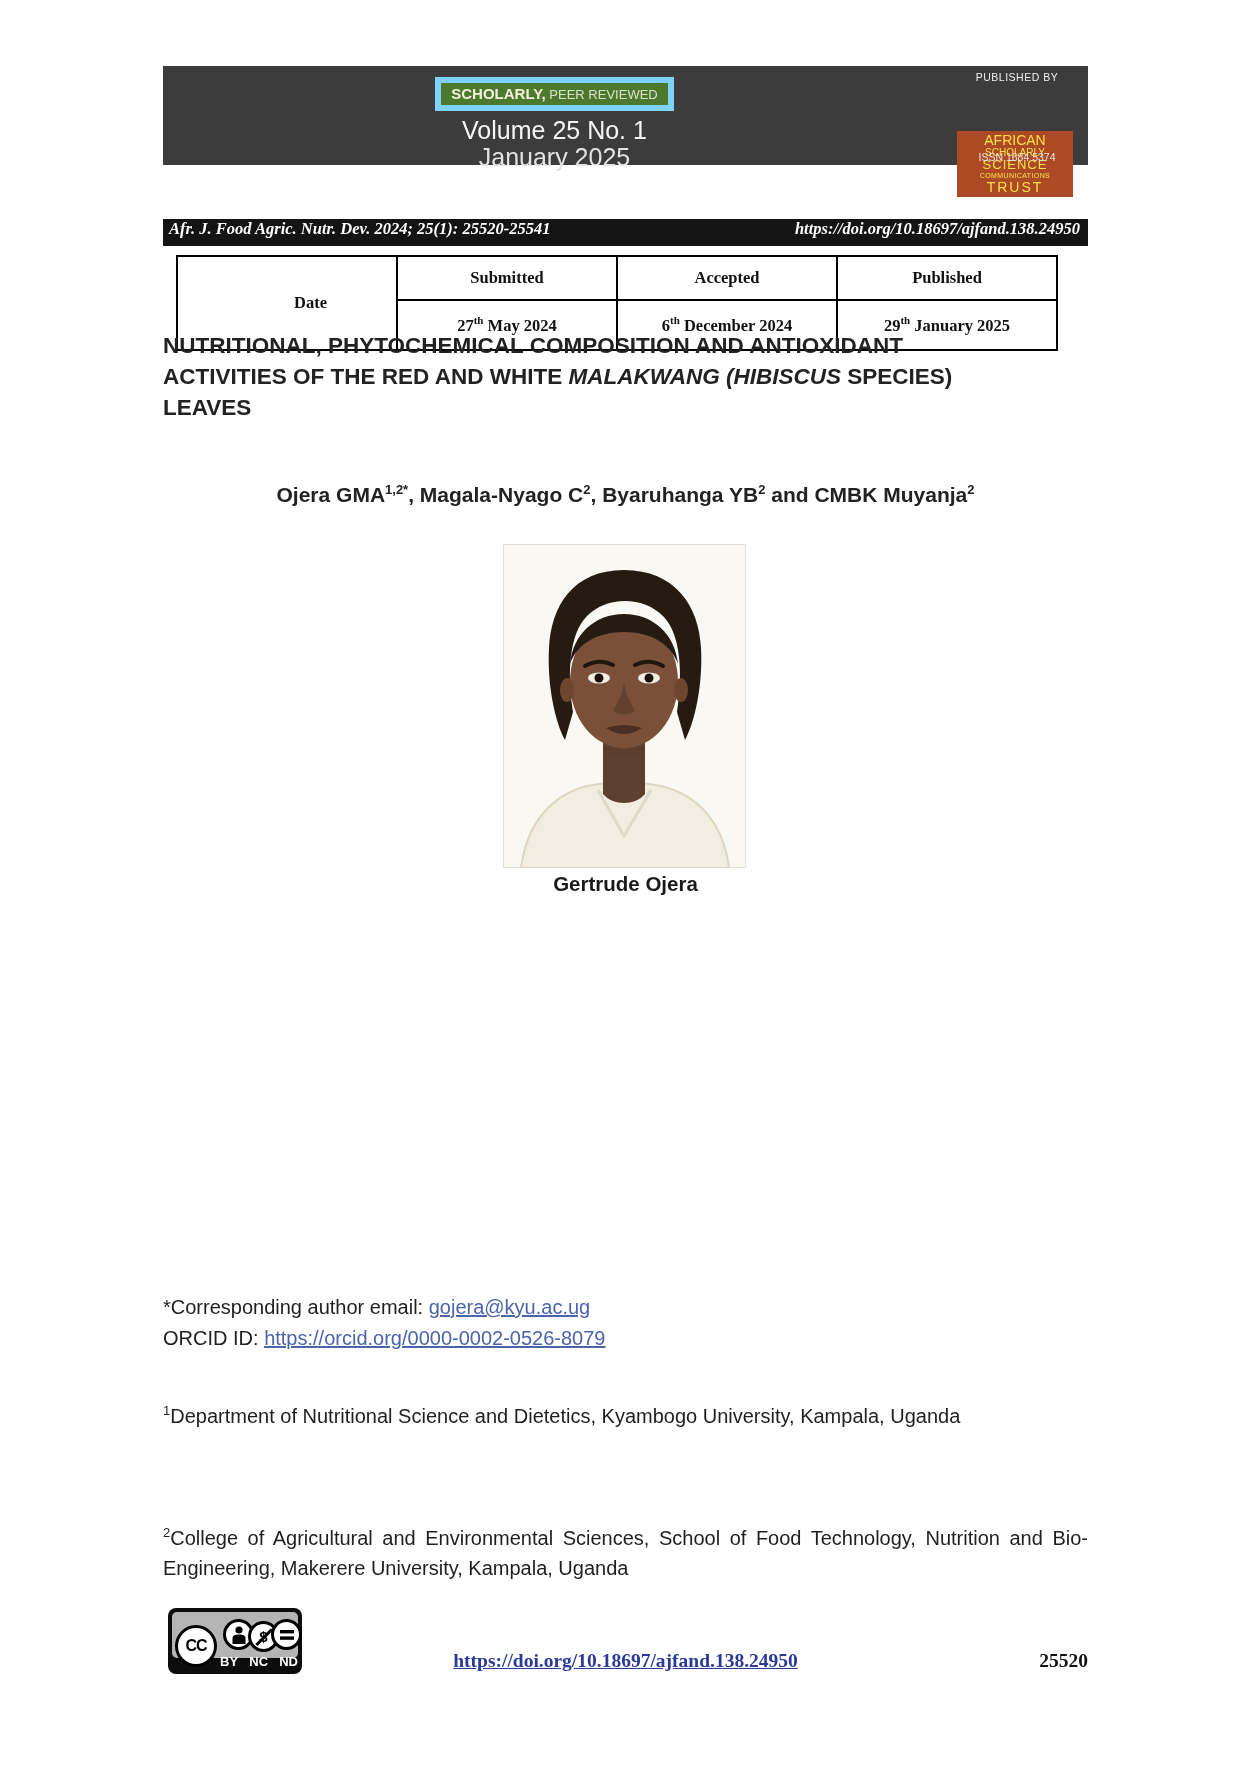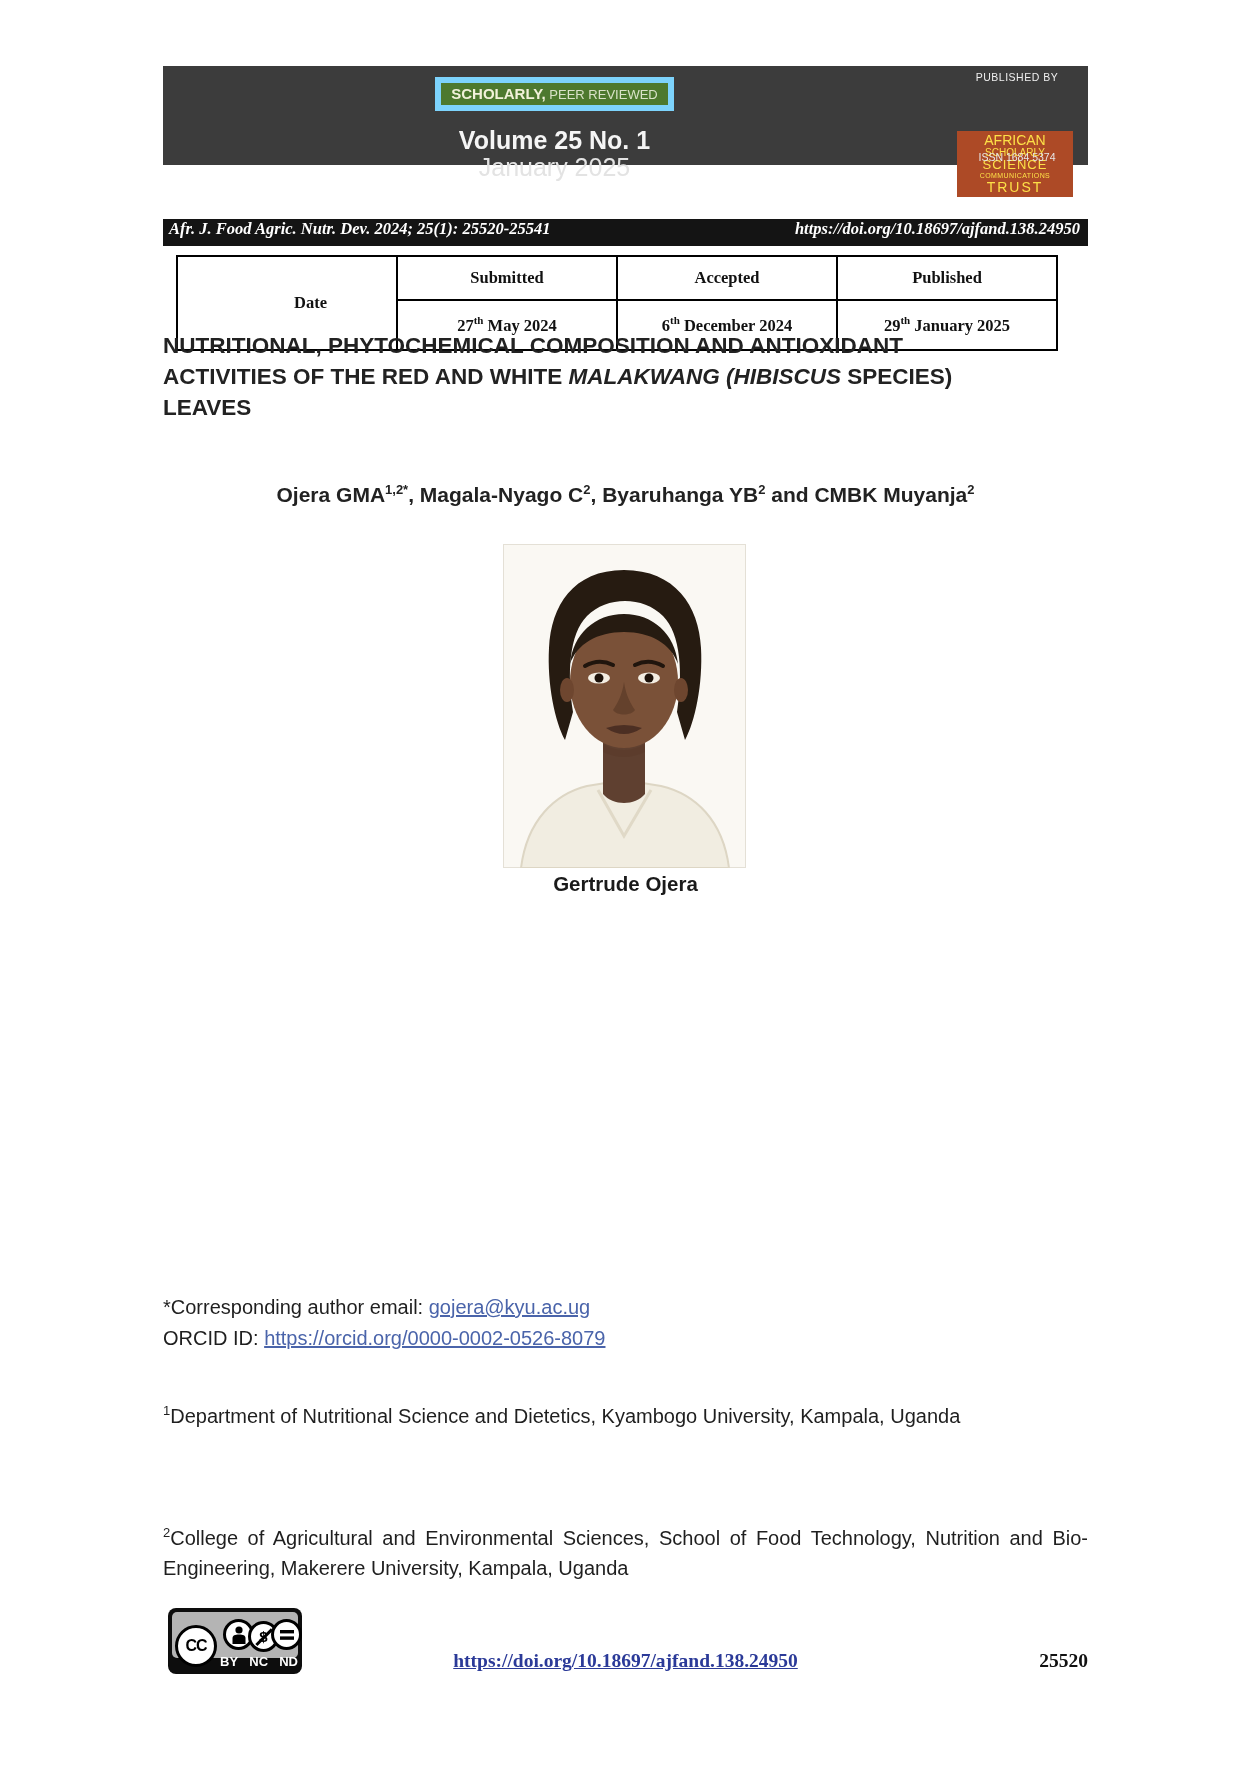--- a/index.html
+++ b/index.html
@@ -13,21 +13,21 @@
   .since{position:absolute;left:138px;top:2px;color:#f4f4f4;font-family:"DejaVu Serif",serif;
          font-style:italic;font-weight:bold;font-size:27px;letter-spacing:1px;}
   .ajfand{position:absolute;left:26px;top:14px;color:#87a356;font-weight:bold;font-size:70px;
           letter-spacing:-3px;line-height:1;}
   .jname{position:absolute;left:84px;top:74px;color:#f0f0f0;font-size:11px;line-height:11.5px;
          letter-spacing:.4px;}
   .mid-col{flex:1;display:flex;flex-direction:column;align-items:center;justify-content:flex-start;padding-top:11px;}
   .sch-badge{background:#4d792e;border:6px solid #7dd3fc;padding:2px 10px;white-space:nowrap;}
   .sch-bold{color:#f2f2da;font-weight:bold;font-size:15px;}
   .sch-rest{color:#d9e2c8;font-size:13px;}
-  .vol{color:#f5f5f5;font-size:25px;margin-top:16px;line-height:27px;font-weight:bold;}
+  .vol{color:#f5f5f5;font-size:25px;margin-top:6px;line-height:27px;}
   .issuedate{color:#e3e3e3;font-size:25px;line-height:27px;}
   .pub-col{position:relative;width:142px;flex:none;}
   .pubby{position:absolute;top:5px;left:0;width:100%;text-align:center;color:#efefef;font-size:10.5px;letter-spacing:.5px;}
   .pubbox{position:absolute;top:20px;left:11px;width:116px;height:66px;background:#ad4a26;
           display:flex;flex-direction:column;align-items:center;justify-content:center;color:#fde047;font-weight:normal;margin-top:45px;}
   .pl1{font-size:14px;line-height:14px;}
   .pl2{font-size:10px;line-height:11px;}
   .pl3{font-size:13px;line-height:13px;letter-spacing:1px;}
   .pl4{font-size:7px;line-height:9px;letter-spacing:.4px;}
   .pl5{font-size:14px;line-height:15px;letter-spacing:2px;}

